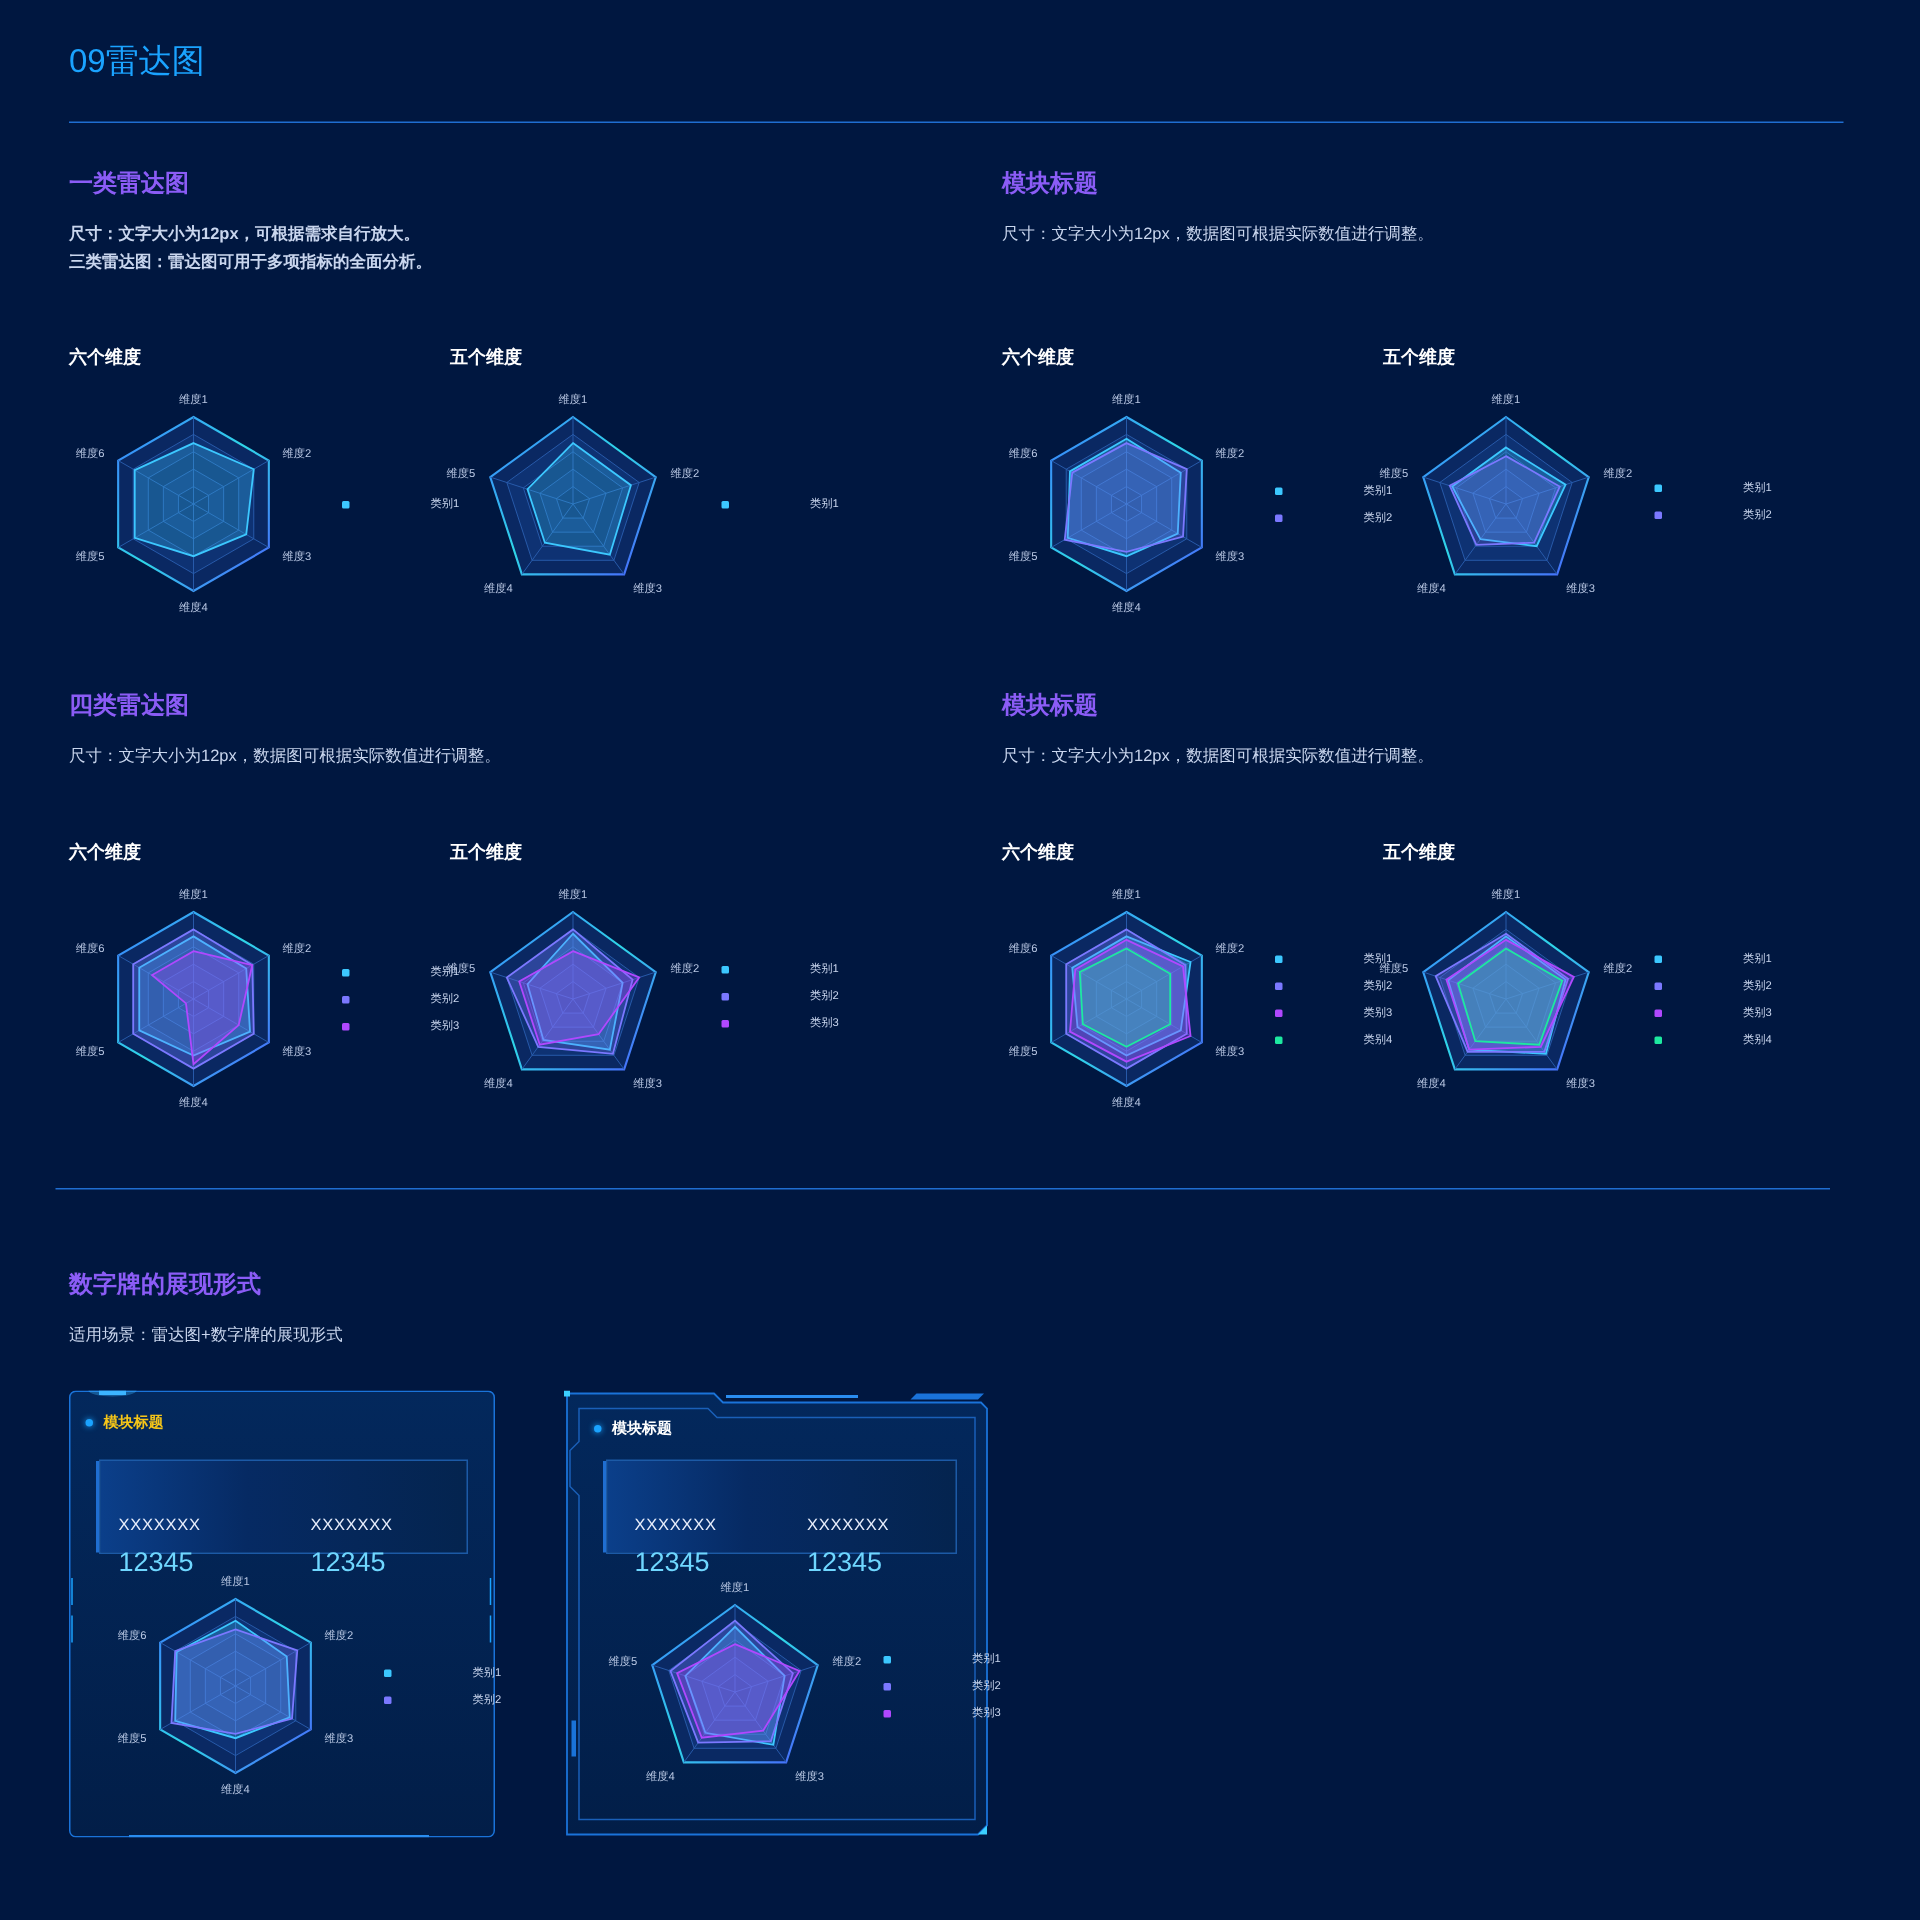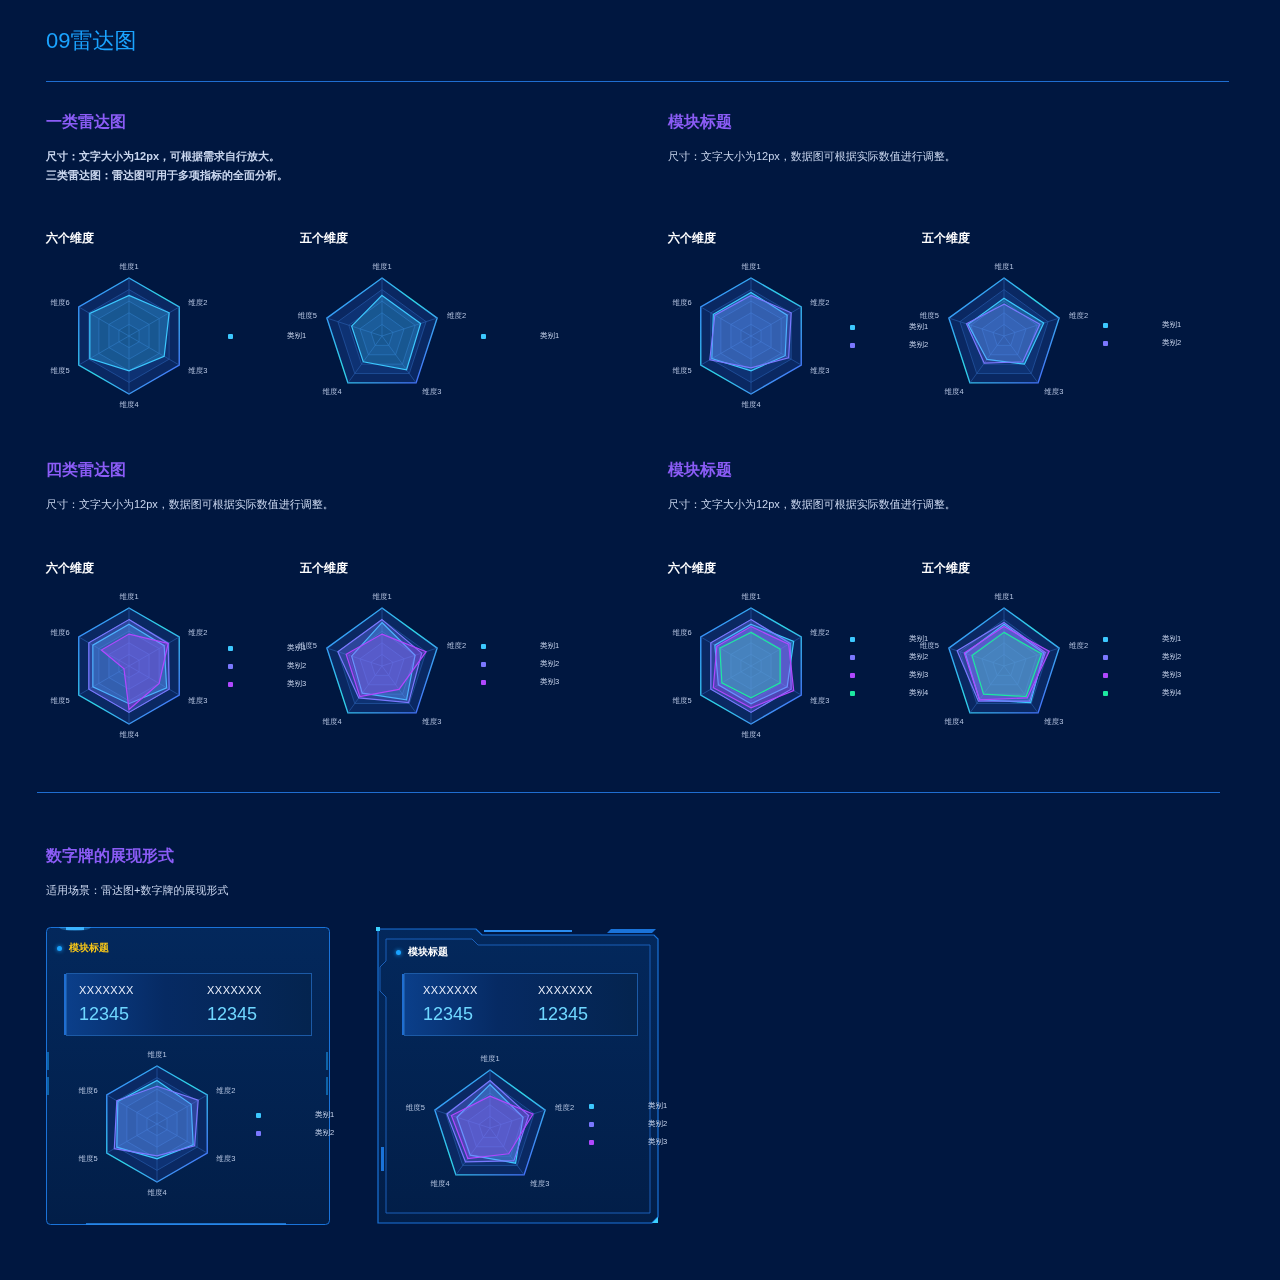--- a/index.html
+++ b/index.html
@@ -14,21 +14,21 @@
   svg.radar { position: absolute; overflow: visible; }
   .axis-label { font-size: 7.5px; fill: #b8c7e3; font-family: "Liberation Sans", sans-serif; }
   .legend { position: absolute; }
   .legend-item { display: flex; align-items: center; height: 18px; font-size: 7.5px; color: #c9d6ee; gap: 48px; }
   .legend-swatch { width: 5px; height: 5px; margin-right: 6px; border-radius: 1px; }
   .card { position: absolute; padding-left: 39px; }
   .card-title { position: absolute; font-size: 10px; font-weight: 700; display: flex; align-items: center; }
   .card-dot { width: 5px; height: 5px; border-radius: 50%; background: #1aa3ff; margin-right: 7px; box-shadow: 0 0 4px #1aa3ff; }
   .kpi-box { position: absolute; border: 1px solid #1c5aa6; background: linear-gradient(90deg, #0b3f8a 0%, #062a63 40%, #04244f 100%); }
   .kpi-box::before { content: ""; position: absolute; left: -3px; top: 0; bottom: 0; width: 2px; background: #1f6ed1; }
-  .kpi { position: absolute; }
+  .kpi { position: absolute; margin-top: 27px; }
   .kpi-label { font-size: 11px; color: #e8eefc; letter-spacing: 0.5px; }
   .kpi-value { font-size: 18px; color: #6fd7ff; margin-top: 8px; font-weight: 500; }
 </style>
 </head>
 <body>
 
 <div class="abs page-title">09雷达图</div>
 <div class="abs rule" style="left:46px;top:81px;width:1183px;"></div>
 
 <div class="abs sec-title" style="left:46px;top:112px;">一类雷达图</div>

